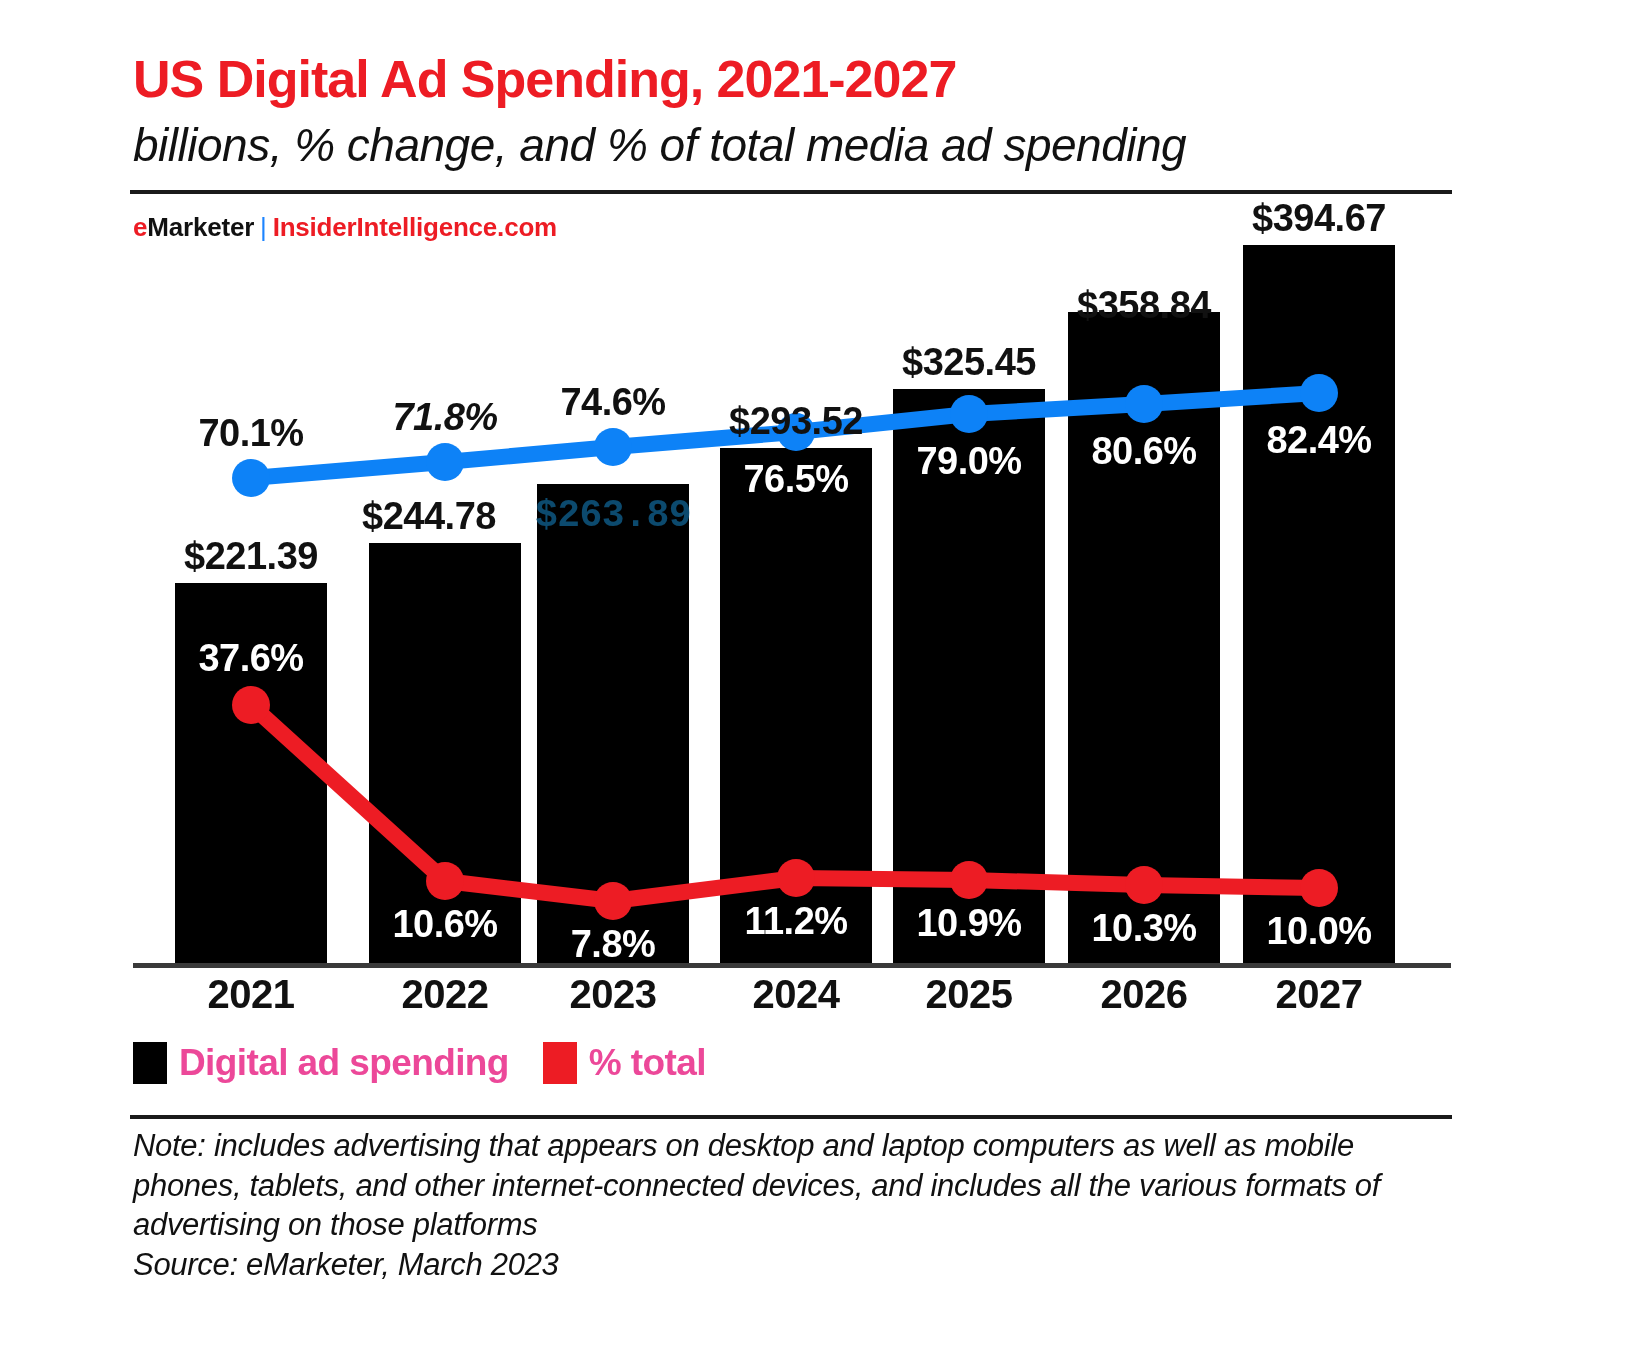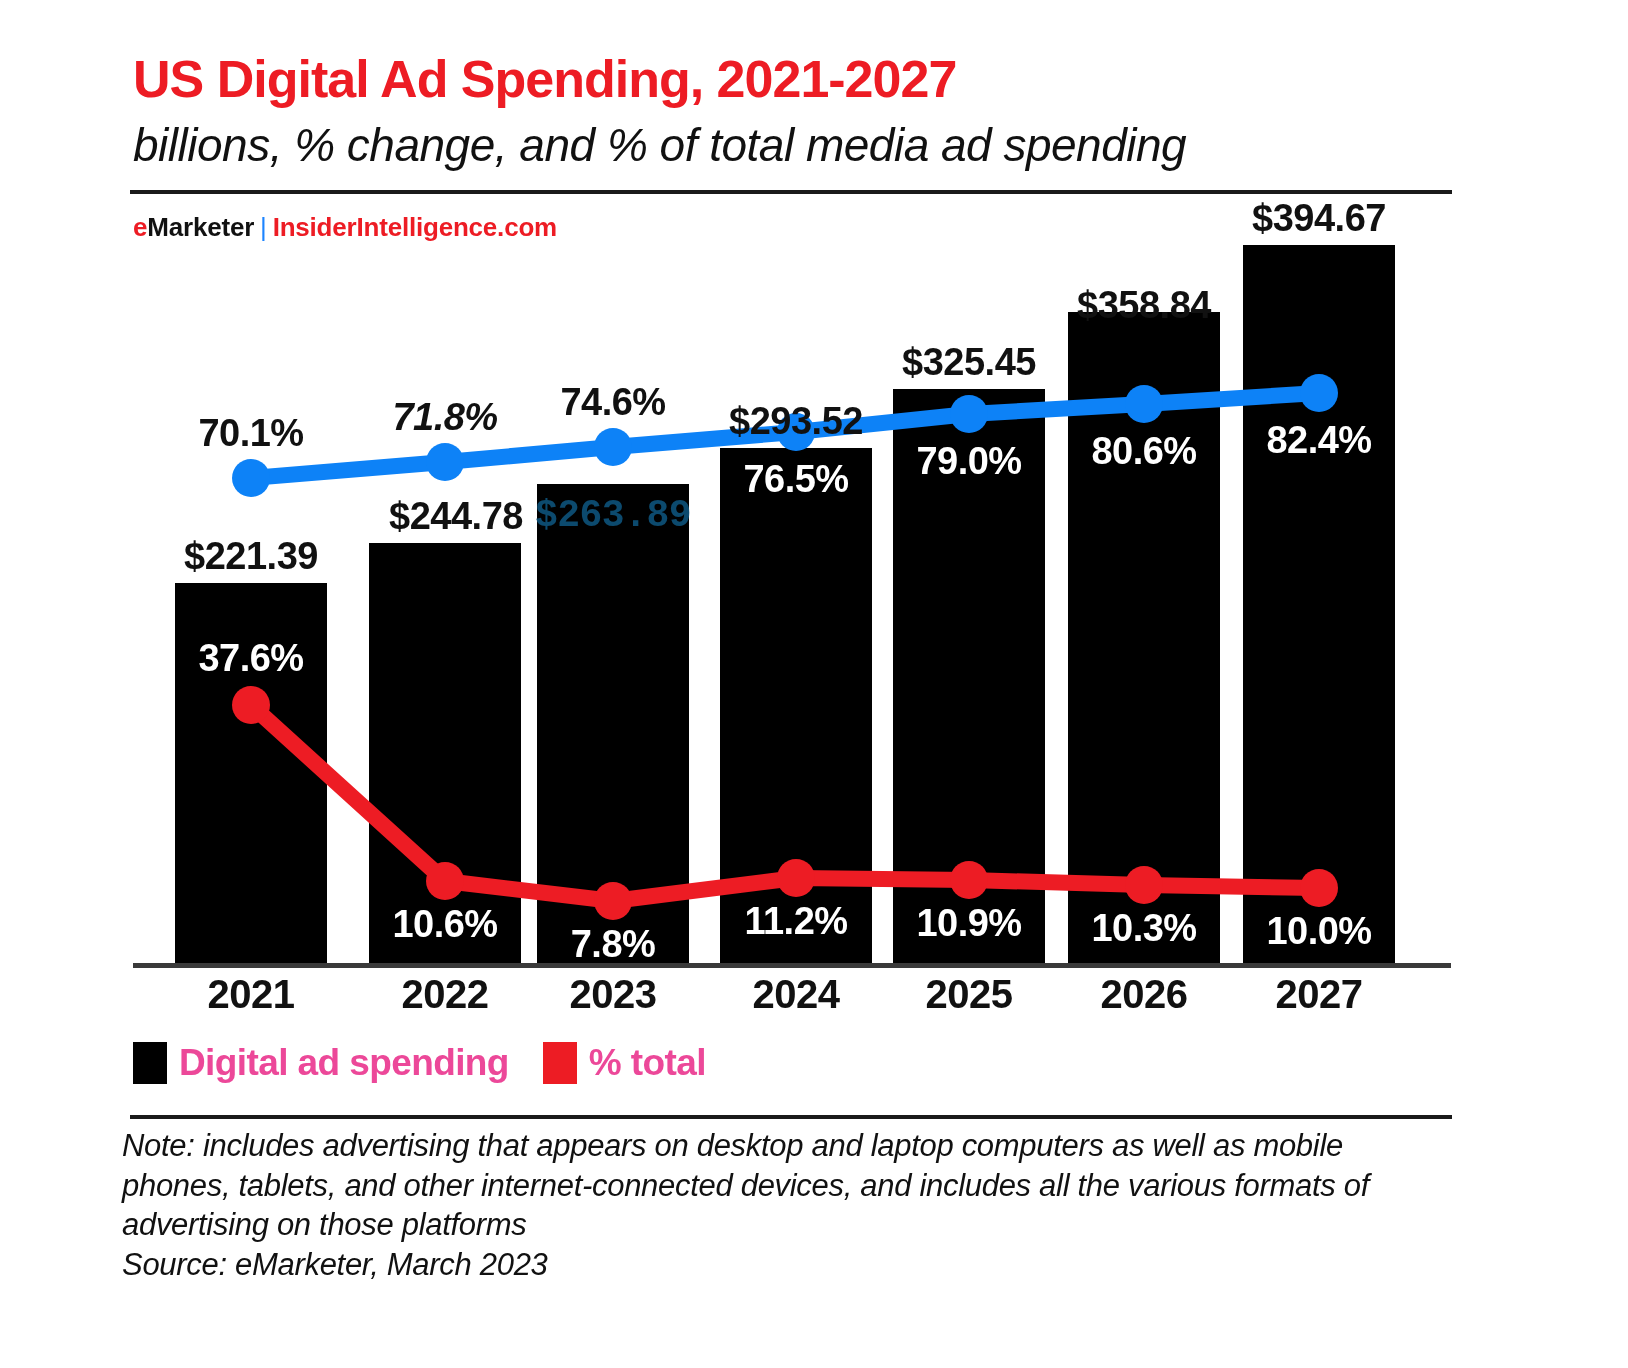--- a/index.html
+++ b/index.html
@@ -154,21 +154,21 @@
   .rule-bottom {
     position: absolute;
     left: 130px;
     top: 1115px;
     width: 1322px;
     height: 4px;
     background: #1a1a1a;
   }
   .note {
     position: absolute;
-    left: 122px;
+    left: 133px;
     top: 1126px;
     width: 1320px;
     font-size: 31px;
     font-style: italic;
     color: #111111;
     line-height: 1.28;
     letter-spacing: -0.3px;
   }
   .note .src { display: block; }
 </style>
@@ -207,21 +207,21 @@
       <circle cx="251" cy="705" r="19" fill="#ED1C24"></circle>
       <circle cx="445" cy="881" r="19" fill="#ED1C24"></circle>
       <circle cx="613" cy="901" r="19" fill="#ED1C24"></circle>
       <circle cx="796" cy="878" r="19" fill="#ED1C24"></circle>
       <circle cx="969" cy="880" r="19" fill="#ED1C24"></circle>
       <circle cx="1144" cy="885" r="19" fill="#ED1C24"></circle>
       <circle cx="1319" cy="888" r="19" fill="#ED1C24"></circle>
     </svg>
   <div id="labels-layer">
       <div class="bar-label" style="left: 91px; top: 535px; width: 320px;">$221.39</div>
-      <div class="bar-label" style="left: 296px; top: 495px; width: 320px;">$244.78</div>
+      <div class="bar-label" style="left: 269px; top: 495px; width: 320px;">$244.78</div>
       <div class="bar-label inside" style="left: 453px; top: 494px; width: 320px;">$263.89</div>
       <div class="bar-label" style="left: 636px; top: 400px; width: 320px;">$293.52</div>
       <div class="bar-label" style="left: 809px; top: 341px; width: 320px;">$325.45</div>
       <div class="bar-label" style="left: 984px; top: 264px; width: 320px; margin-top: 20px;">$358.84</div>
       <div class="bar-label" style="left: 1159px; top: 197px; width: 320px;">$394.67</div>
       <div class="pct-label dark" style="left: 91px; top: 412px; width: 320px;">70.1%</div>
       <div class="pct-label dark" style="left: 285px; top: 396px; width: 320px; font-style: italic;">71.8%</div>
       <div class="pct-label dark" style="left: 453px; top: 381px; width: 320px;">74.6%</div>
       <div class="pct-label light" style="left: 636px; top: 458px; width: 320px;">76.5%</div>
       <div class="pct-label light" style="left: 809px; top: 440px; width: 320px;">79.0%</div>

